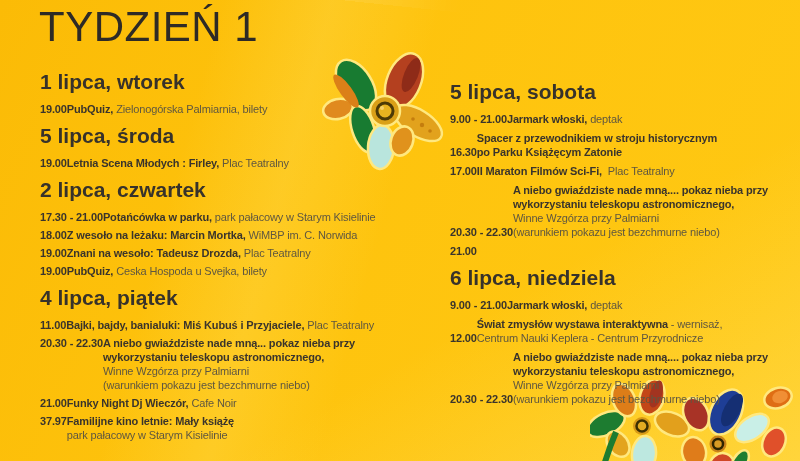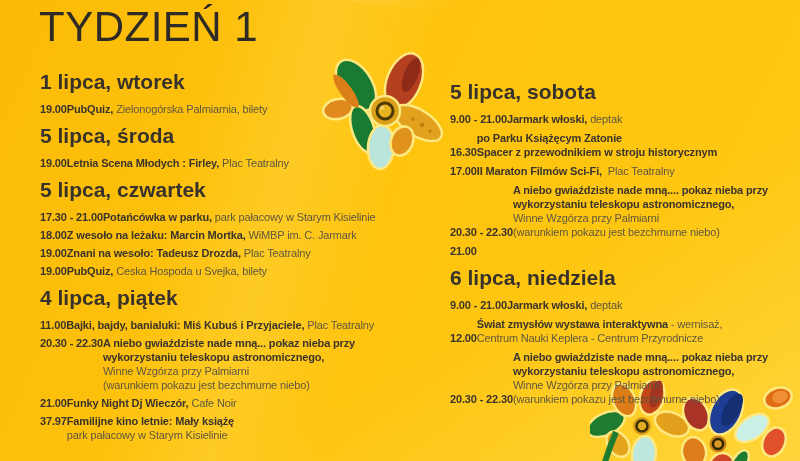--- a/index.html
+++ b/index.html
@@ -83,31 +83,31 @@
         <div class="line"><span class="b">PubQuiz,</span><span class="r"> Zielonogórska Palmiarnia, bilety</span></div>
       </div>
     </div>
     <div class="day-header">5 lipca, środa</div>
     <div class="event">
       <div class="time">19.00</div>
       <div class="lines">
         <div class="line"><span class="b">Letnia Scena Młodych : Firley,</span><span class="r"> Plac Teatralny</span></div>
       </div>
     </div>
-    <div class="day-header">5 lipca, czwartek</div>
+    <div class="day-header">2 lipca, czwartek</div>
     <div class="event">
       <div class="time">17.30 - 21.00</div>
       <div class="lines">
         <div class="line"><span class="b">Potańcówka w parku,</span><span class="r"> park pałacowy w Starym Kisielinie</span></div>
       </div>
     </div>
     <div class="event">
       <div class="time">18.00</div>
       <div class="lines">
-        <div class="line"><span class="b">Z wesoło na leżaku: Marcin Mortka,</span><span class="r"> WiMBP im. C. Jarmark</span></div>
+        <div class="line"><span class="b">Z wesoło na leżaku: Marcin Mortka,</span><span class="r"> WiMBP im. C. Norwida</span></div>
       </div>
     </div>
     <div class="event">
       <div class="time">19.00</div>
       <div class="lines">
         <div class="line"><span class="b">Znani na wesoło: Tadeusz Drozda,</span><span class="r"> Plac Teatralny</span></div>
       </div>
     </div>
     <div class="event">
       <div class="time">19.00</div>
@@ -149,22 +149,22 @@
     <div class="day-header">5 lipca, sobota</div>
     <div class="event">
       <div class="time">9.00 - 21.00</div>
       <div class="lines">
         <div class="line"><span class="b">Jarmark włoski,</span><span class="r"> deptak</span></div>
       </div>
     </div>
     <div class="event">
       <div class="time">16.30</div>
       <div class="lines">
+        <div class="line"><span class="b">Spacer z przewodnikiem w stroju historycznym</span></div>
         <div class="line"><span class="b">po Parku Książęcym Zatonie</span></div>
-        <div class="line"><span class="b">Spacer z przewodnikiem w stroju historycznym</span></div>
       </div>
     </div>
     <div class="event">
       <div class="time">17.00</div>
       <div class="lines">
         <div class="line"><span class="b">II Maraton Filmów Sci-Fi,</span><span class="r">  Plac Teatralny</span></div>
       </div>
     </div>
     <div class="event">
       <div class="time">20.30 - 22.30</div>

